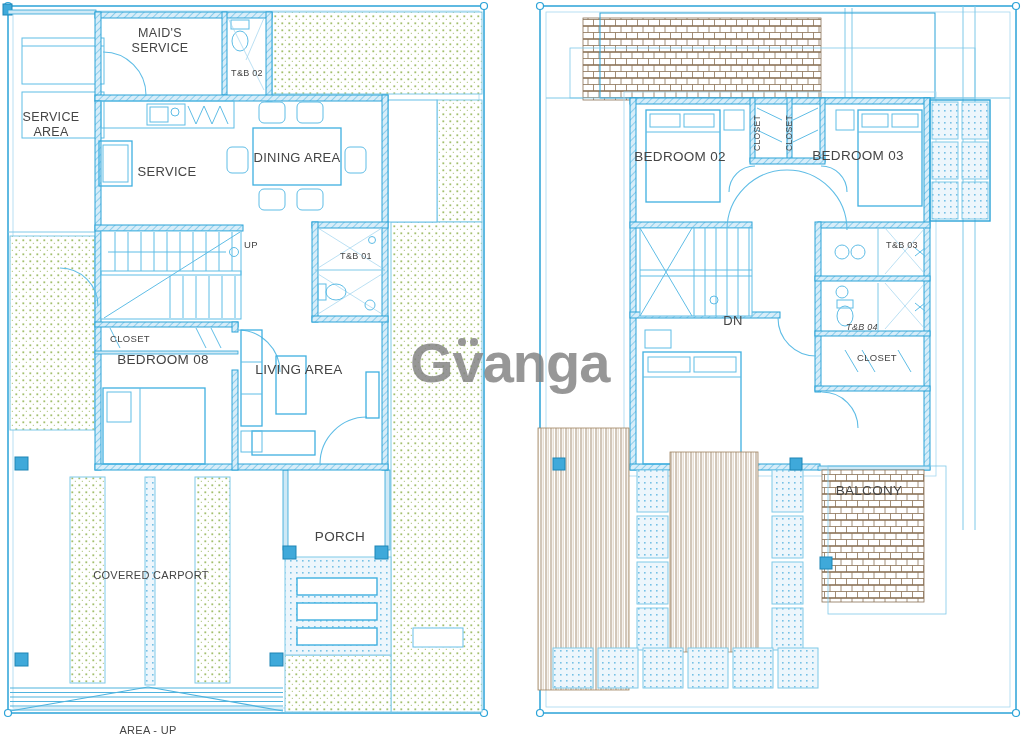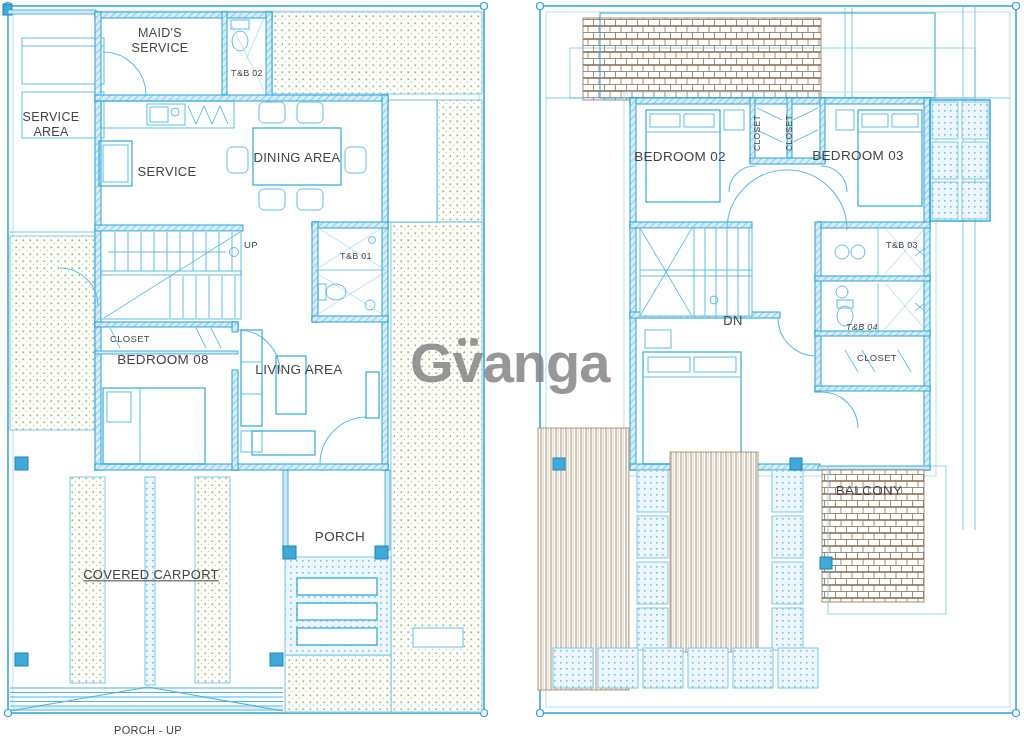--- a/index.html
+++ b/index.html
@@ -416,22 +416,22 @@
 <div class="lbl wrap" style="left:160px;top:41px;font-size:12.5px;width:86px;">MAID'S SERVICE</div>
 <div class="lbl" style="left:247px;top:73px;font-size:9px;">T&amp;B 02</div>
 <div class="lbl" style="left:167px;top:172px;font-size:13px;">SERVICE</div>
 <div class="lbl" style="left:297px;top:158px;font-size:13px;">DINING AREA</div>
 <div class="lbl" style="left:251px;top:245px;font-size:9.5px;">UP</div>
 <div class="lbl" style="left:356px;top:256px;font-size:9px;">T&amp;B 01</div>
 <div class="lbl" style="left:130px;top:339px;font-size:9.5px;">CLOSET</div>
 <div class="lbl" style="left:163px;top:360px;font-size:13.5px;">BEDROOM 08</div>
 <div class="lbl" style="left:299px;top:370px;font-size:13.5px;">LIVING AREA</div>
 <div class="lbl" style="left:340px;top:513px;font-size:13.5px;margin-top:24px;">PORCH</div>
-<div class="lbl" style="left:151px;top:575px;font-size:13px;text-decoration:underline;">COVERED CARPORT</div>
-<div class="lbl" style="left:148px;top:730px;font-size:11px;">PORCH - UP</div>
+<div class="lbl" style="left:151px;top:575px;font-size:11px;">COVERED CARPORT</div>
+<div class="lbl" style="left:148px;top:730px;font-size:11px;">AREA - UP</div>
 
 <div class="lbl" style="left:680px;top:157px;font-size:13.5px;">BEDROOM 02</div>
 <div class="lbl vert" style="left:757px;top:133px;font-size:8.5px;">CLOSET</div>
 <div class="lbl vert" style="left:789px;top:133px;font-size:8.5px;">CLOSET</div>
 <div class="lbl" style="left:858px;top:156px;font-size:13.5px;">BEDROOM 03</div>
 <div class="lbl" style="left:862px;top:245px;font-size:9px;margin-left:40px;">T&amp;B 03</div>
 <div class="lbl" style="left:733px;top:299px;font-size:13px;margin-top:22px;">DN</div>
 <div class="lbl" style="left:862px;top:327px;font-size:9px;font-style:italic;">T&amp;B 04</div>
 <div class="lbl" style="left:877px;top:358px;font-size:9.5px;">CLOSET</div>
 <div class="lbl" style="left:869px;top:447px;font-size:13.5px;margin-top:44px;">BALCONY</div>

